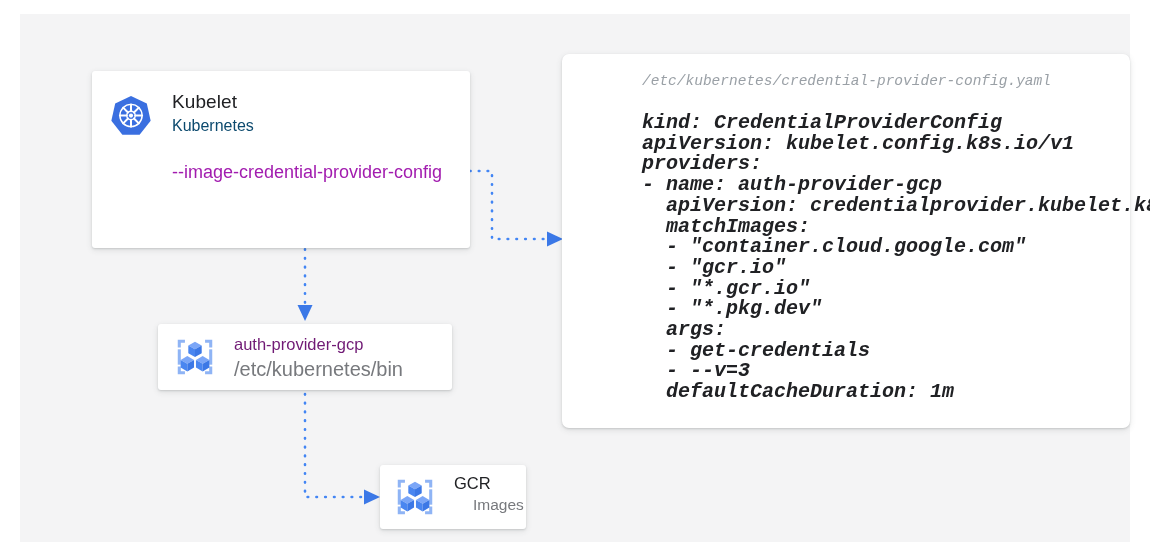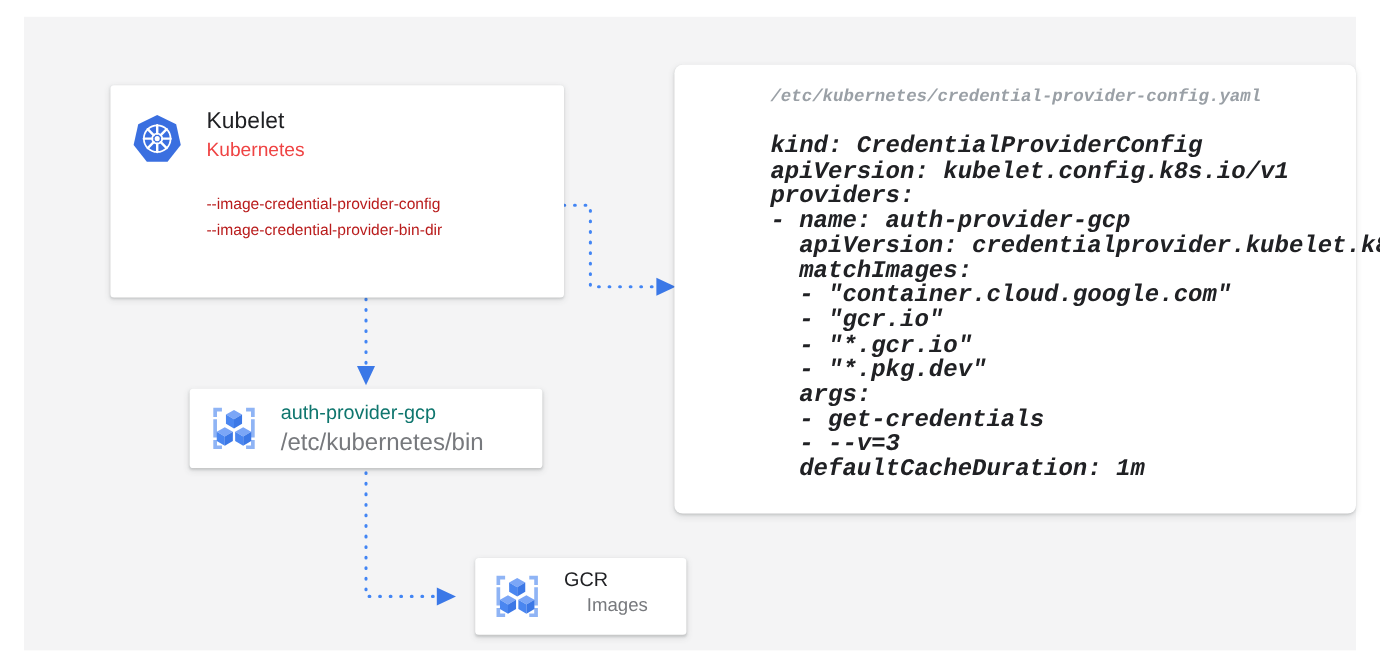--- a/index.html
+++ b/index.html
@@ -32,63 +32,63 @@
 
   
   #kubelet-card { left: 72px; top: 57px; width: 378px; height: 177px; text-align: right; }
   #kubelet-icon { position: absolute; left: 16px; top: 22px; width: 46px; height: 46px; }
   #kubelet-title {
     position: absolute; left: 80px; top: 20px;
     font-size: 19px; color: #202124; letter-spacing: .1px;
   }
   #kubelet-sub {
     position: absolute; left: 80px; top: 46px;
-    font-size: 16px; color: #ef4444;
+    font-size: 16px; color: #0c4a6e;
   }
   .flag-line {
     position: absolute; left: 80px;
-    font-size: 13px; color: #b91c1c; white-space: nowrap;
+    font-size: 18px; color: #a21caf; white-space: nowrap;
   }
   #flag1 { top: 91px; }
   #flag2 { top: 113px; }
 
   
   #auth-card { left: 138px; top: 310px; width: 294px; height: 66px; }
   #auth-icon { position: absolute; left: 14px; top: 10px; width: 46px; height: 46px; }
   #auth-title {
     position: absolute; left: 76px; top: 11px;
-    font-size: 16.5px; color: #0f766e;
+    font-size: 16.5px; color: #701a75;
   }
   #auth-sub {
     position: absolute; left: 76px; top: 34px;
     font-size: 20px; color: #77797d;
   }
 
   
-  #gcr-card { left: 376px; top: 451px; width: 176px; height: 64px; }
+  #gcr-card { left: 360px; top: 451px; width: 146px; height: 64px; }
   #gcr-icon { position: absolute; left: 12px; top: 9px; width: 46px; height: 46px; }
   #gcr-title {
     position: absolute; left: 74px; top: 9px;
     font-size: 16.5px; color: #202124;
   }
   #gcr-sub {
     position: absolute; left: 74px; top: 31px;
     font-size: 15.5px; color: #77797d; margin-left: 19px;
   }
 
   
   #code-card {
     left: 542px; top: 40px; width: 568px; height: 374px;
     border-radius: 7px;
   }
   #code-path {
     position: absolute; left: 80px; top: 19px;
     font-family: "Liberation Mono", "DejaVu Sans Mono", monospace;
     font-style: italic; font-size: 14.5px;
-    color: #9aa0a6; white-space: pre; font-weight: bold;
+    color: #9aa0a6; white-space: pre;
   }
   #code-body {
     position: absolute; left: 80px; top: 59px;
     font-family: "Liberation Mono", "DejaVu Sans Mono", monospace;
     font-weight: bold; font-style: italic;
     font-size: 20px; line-height: 20.7px;
     color: #202124; white-space: pre;
   }
 
   
@@ -145,21 +145,20 @@
           <line x1="20.9" y1="20.4" x2="15.8" y2="15.3"></line>
           <line x1="27.1" y1="26.6" x2="32.2" y2="31.7"></line>
           <line x1="27.1" y1="20.4" x2="32.2" y2="15.3"></line>
           <line x1="20.9" y1="26.6" x2="15.8" y2="31.7"></line>
         </g>
         <circle cx="24" cy="23.5" r="2.2" fill="#ffffff"></circle>
       </svg>
       <div id="kubelet-title">Kubelet</div>
       <div id="kubelet-sub">Kubernetes</div>
       <div class="flag-line" id="flag1">--image-credential-provider-config</div>
-      <div class="flag-line" id="flag2">--image-credential-provider-bin-dir</div>
     </div>
 
     <div class="card" id="auth-card">
       <svg id="auth-icon" viewBox="0 0 48 48">
         <g fill="#8fb4f5">
           <path d="M13.5 6 L6 6 L6 14 L9.2 14 L9.2 9.2 L13.5 9.2 Z"></path>
           <path d="M13.5 42 L6 42 L6 34 L9.2 34 L9.2 38.8 L13.5 38.8 Z"></path>
           <path d="M34.5 6 L42 6 L42 14 L38.8 14 L38.8 9.2 L34.5 9.2 Z"></path>
           <path d="M34.5 42 L42 42 L42 34 L38.8 34 L38.8 38.8 L34.5 38.8 Z"></path>
           <path d="M6 16 L9.2 16 L9.2 32 L6 32 Z"></path>

